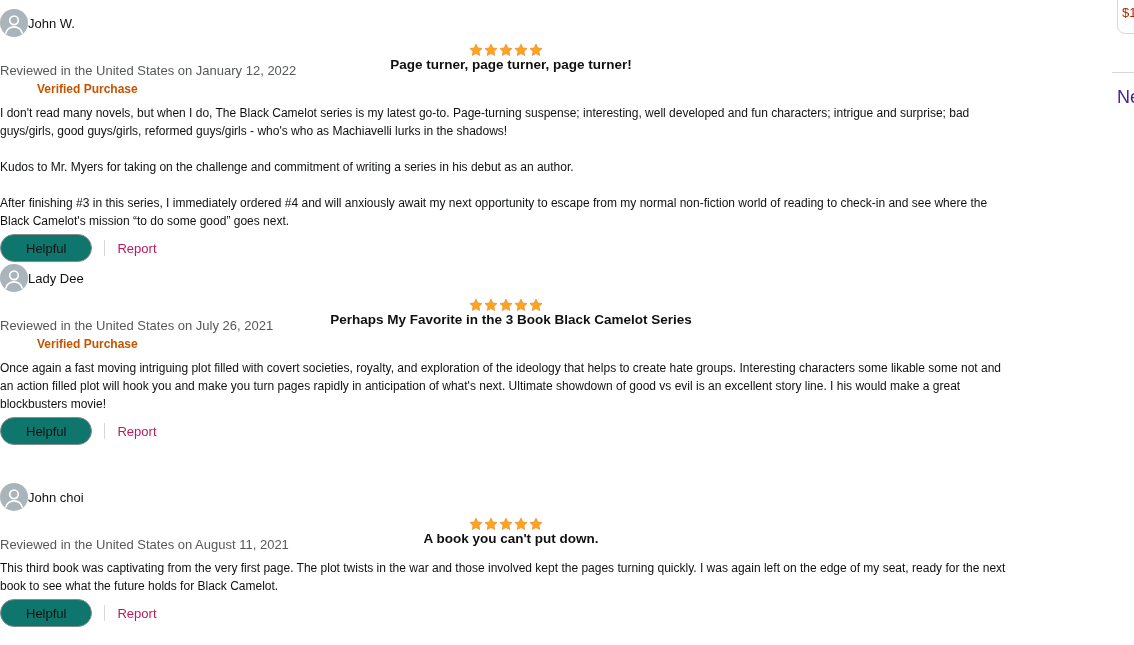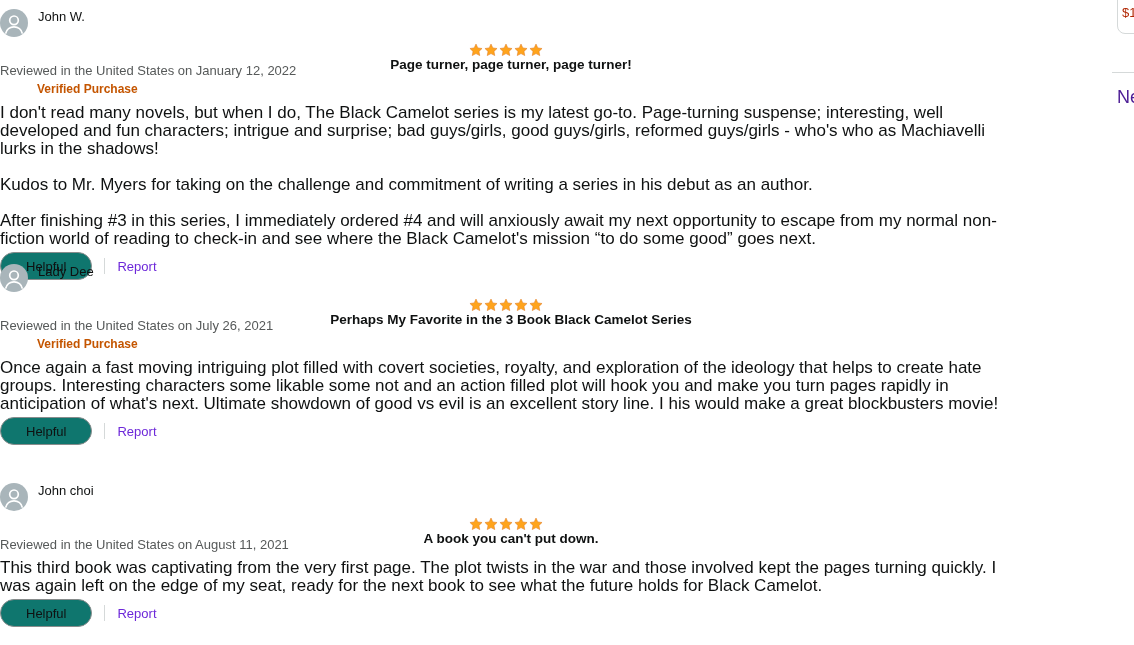--- a/index.html
+++ b/index.html
@@ -8,44 +8,44 @@
     background:#ffffff;
     font-family:"Liberation Sans", sans-serif;
     color:#0F1111;
     -webkit-font-smoothing:antialiased;
   }
   .review{position:absolute;left:0;width:1012px;}
   #review-0{top:9px;}
   #review-1{top:264px;}
   #review-2{top:483px;}
 
-  .profile{display:flex;align-items:flex-start;gap:10px;height:28px;}
+  .profile{display:flex;align-items:center;height:28px;}
   .avatar{width:28px;height:28px;flex:0 0 28px;}
   .name{font-size:13px;color:#0F1111;}
 
   .titlerow{display:flex;align-items:center;margin-top:6px;height:16px;flex-direction:column;}
   .stars{display:flex;gap:1px;align-items:center;}
   .stars svg{display:block;}
   .rtitle{font-weight:bold;font-size:13.5px;color:#0F1111;margin-left:10px;white-space:nowrap;}
 
   .date{margin-top:4px;font-size:13px;line-height:15px;color:#565959;}
   .verified{margin-top:4px;font-size:12px;line-height:14px;font-weight:bold;color:#C45500;display:inline-block;padding-left:37px;}
-  .rbody{margin-top:7px;font-size:17px;line-height:18px;color:#0F1111;}
+  .rbody{margin-top:7px;font-size:12px;line-height:18px;color:#0F1111;}
   .rbody p{margin:0 0 18px 0;}
   .rbody p:last-child{margin-bottom:0;}
 
   .actions{margin-top:4px;display:flex;align-items:center;}
   .helpful-btn{
     height:28px;padding:0 25px;border:1px solid #888C8C;border-radius:20px;
     background:#0f766e;font-size:13px;color:#0F1111;
     display:flex;align-items:center;justify-content:center;
     font-family:"Liberation Sans", sans-serif;cursor:pointer;box-sizing:border-box;
   }
   .action-sep{width:1px;height:16px;background:#D5D9D9;margin:0 12px;}
-  .report-link{font-size:13px;color:#6d28d9;cursor:pointer;}
+  .report-link{font-size:13px;color:#be185d;cursor:pointer;}
 
   
   .buybox-fragment{
     position:absolute;left:1117px;top:-9px;width:60px;height:43px;
     border:1px solid #D5D9D9;border-radius:8px;background:#fff;box-sizing:border-box;
   }
   .price-fragment{
     position:absolute;left:1122px;top:5px;font-size:13px;line-height:15px;
     color:#B12704;white-space:nowrap;
   }

